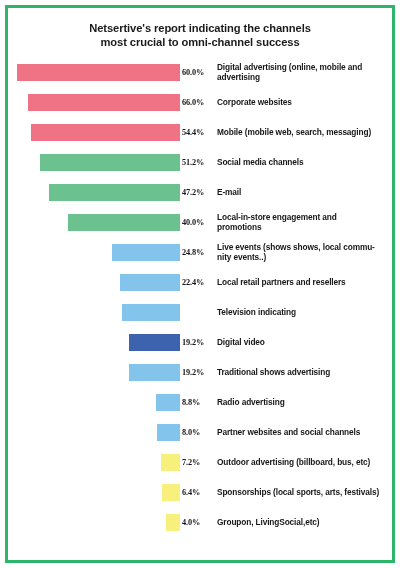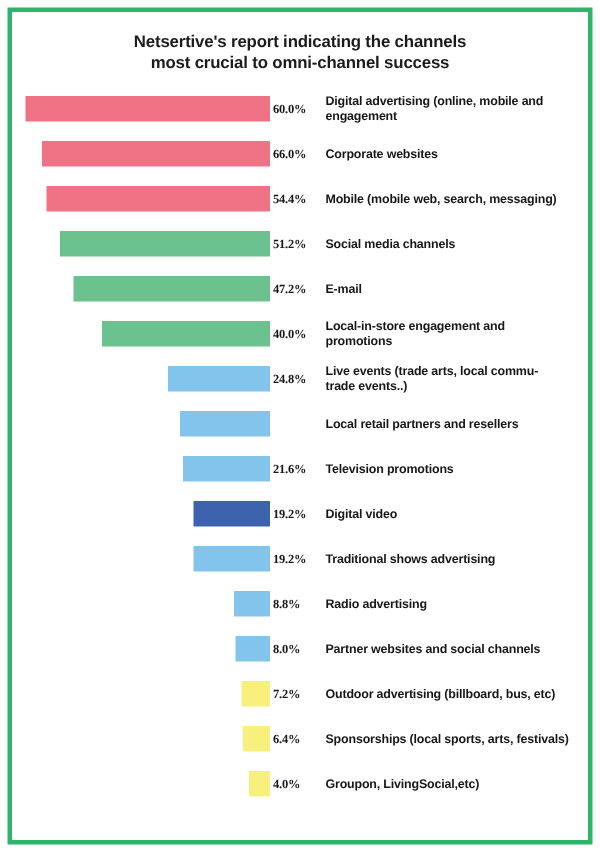--- a/index.html
+++ b/index.html
@@ -111,21 +111,21 @@
     </div>
 
     <div id="rows">
         <div class="row">
           <div class="bar-track">
             <span class="bar" style="width: 163px; background: rgb(239, 114, 133);"></span>
           </div>
           <div class="value">60.0%</div>
           <div class="label">
             <span class="ln">Digital advertising (online, mobile and</span>
-            <span class="ln">engagement</span>
+            <span class="ln">advertising</span>
           </div>
         </div>
         <div class="row">
           <div class="bar-track">
             <span class="bar" style="width: 152px; background: rgb(239, 114, 133);"></span>
           </div>
           <div class="value">66.0%</div>
           <div class="label">
             <span class="ln">Corporate websites</span>
           </div>
@@ -166,39 +166,39 @@
             <span class="ln">Local-in-store engagement and</span>
             <span class="ln">promotions</span>
           </div>
         </div>
         <div class="row">
           <div class="bar-track">
             <span class="bar" style="width: 68px; background: rgb(131, 196, 236);"></span>
           </div>
           <div class="value">24.8%</div>
           <div class="label">
-            <span class="ln">Live events (trade arts, local commu-</span>
-            <span class="ln">trade events..)</span>
+            <span class="ln">Live events (shows shows, local commu-</span>
+            <span class="ln">nity events..)</span>
           </div>
         </div>
         <div class="row">
           <div class="bar-track">
             <span class="bar" style="width: 60px; background: rgb(131, 196, 236);"></span>
           </div>
+          <div class="value">22.4%</div>
           <div class="label">
             <span class="ln">Local retail partners and resellers</span>
           </div>
         </div>
         <div class="row">
           <div class="bar-track">
             <span class="bar" style="width: 58px; background: rgb(131, 196, 236);"></span>
           </div>
-          <div class="value">21.6%</div>
-          <div class="label">
-            <span class="ln">Television promotions</span>
+          <div class="label">
+            <span class="ln">Television indicating</span>
           </div>
         </div>
         <div class="row">
           <div class="bar-track">
             <span class="bar" style="width: 51px; background: rgb(61, 99, 174);"></span>
           </div>
           <div class="value">19.2%</div>
           <div class="label">
             <span class="ln">Digital video</span>
           </div>

